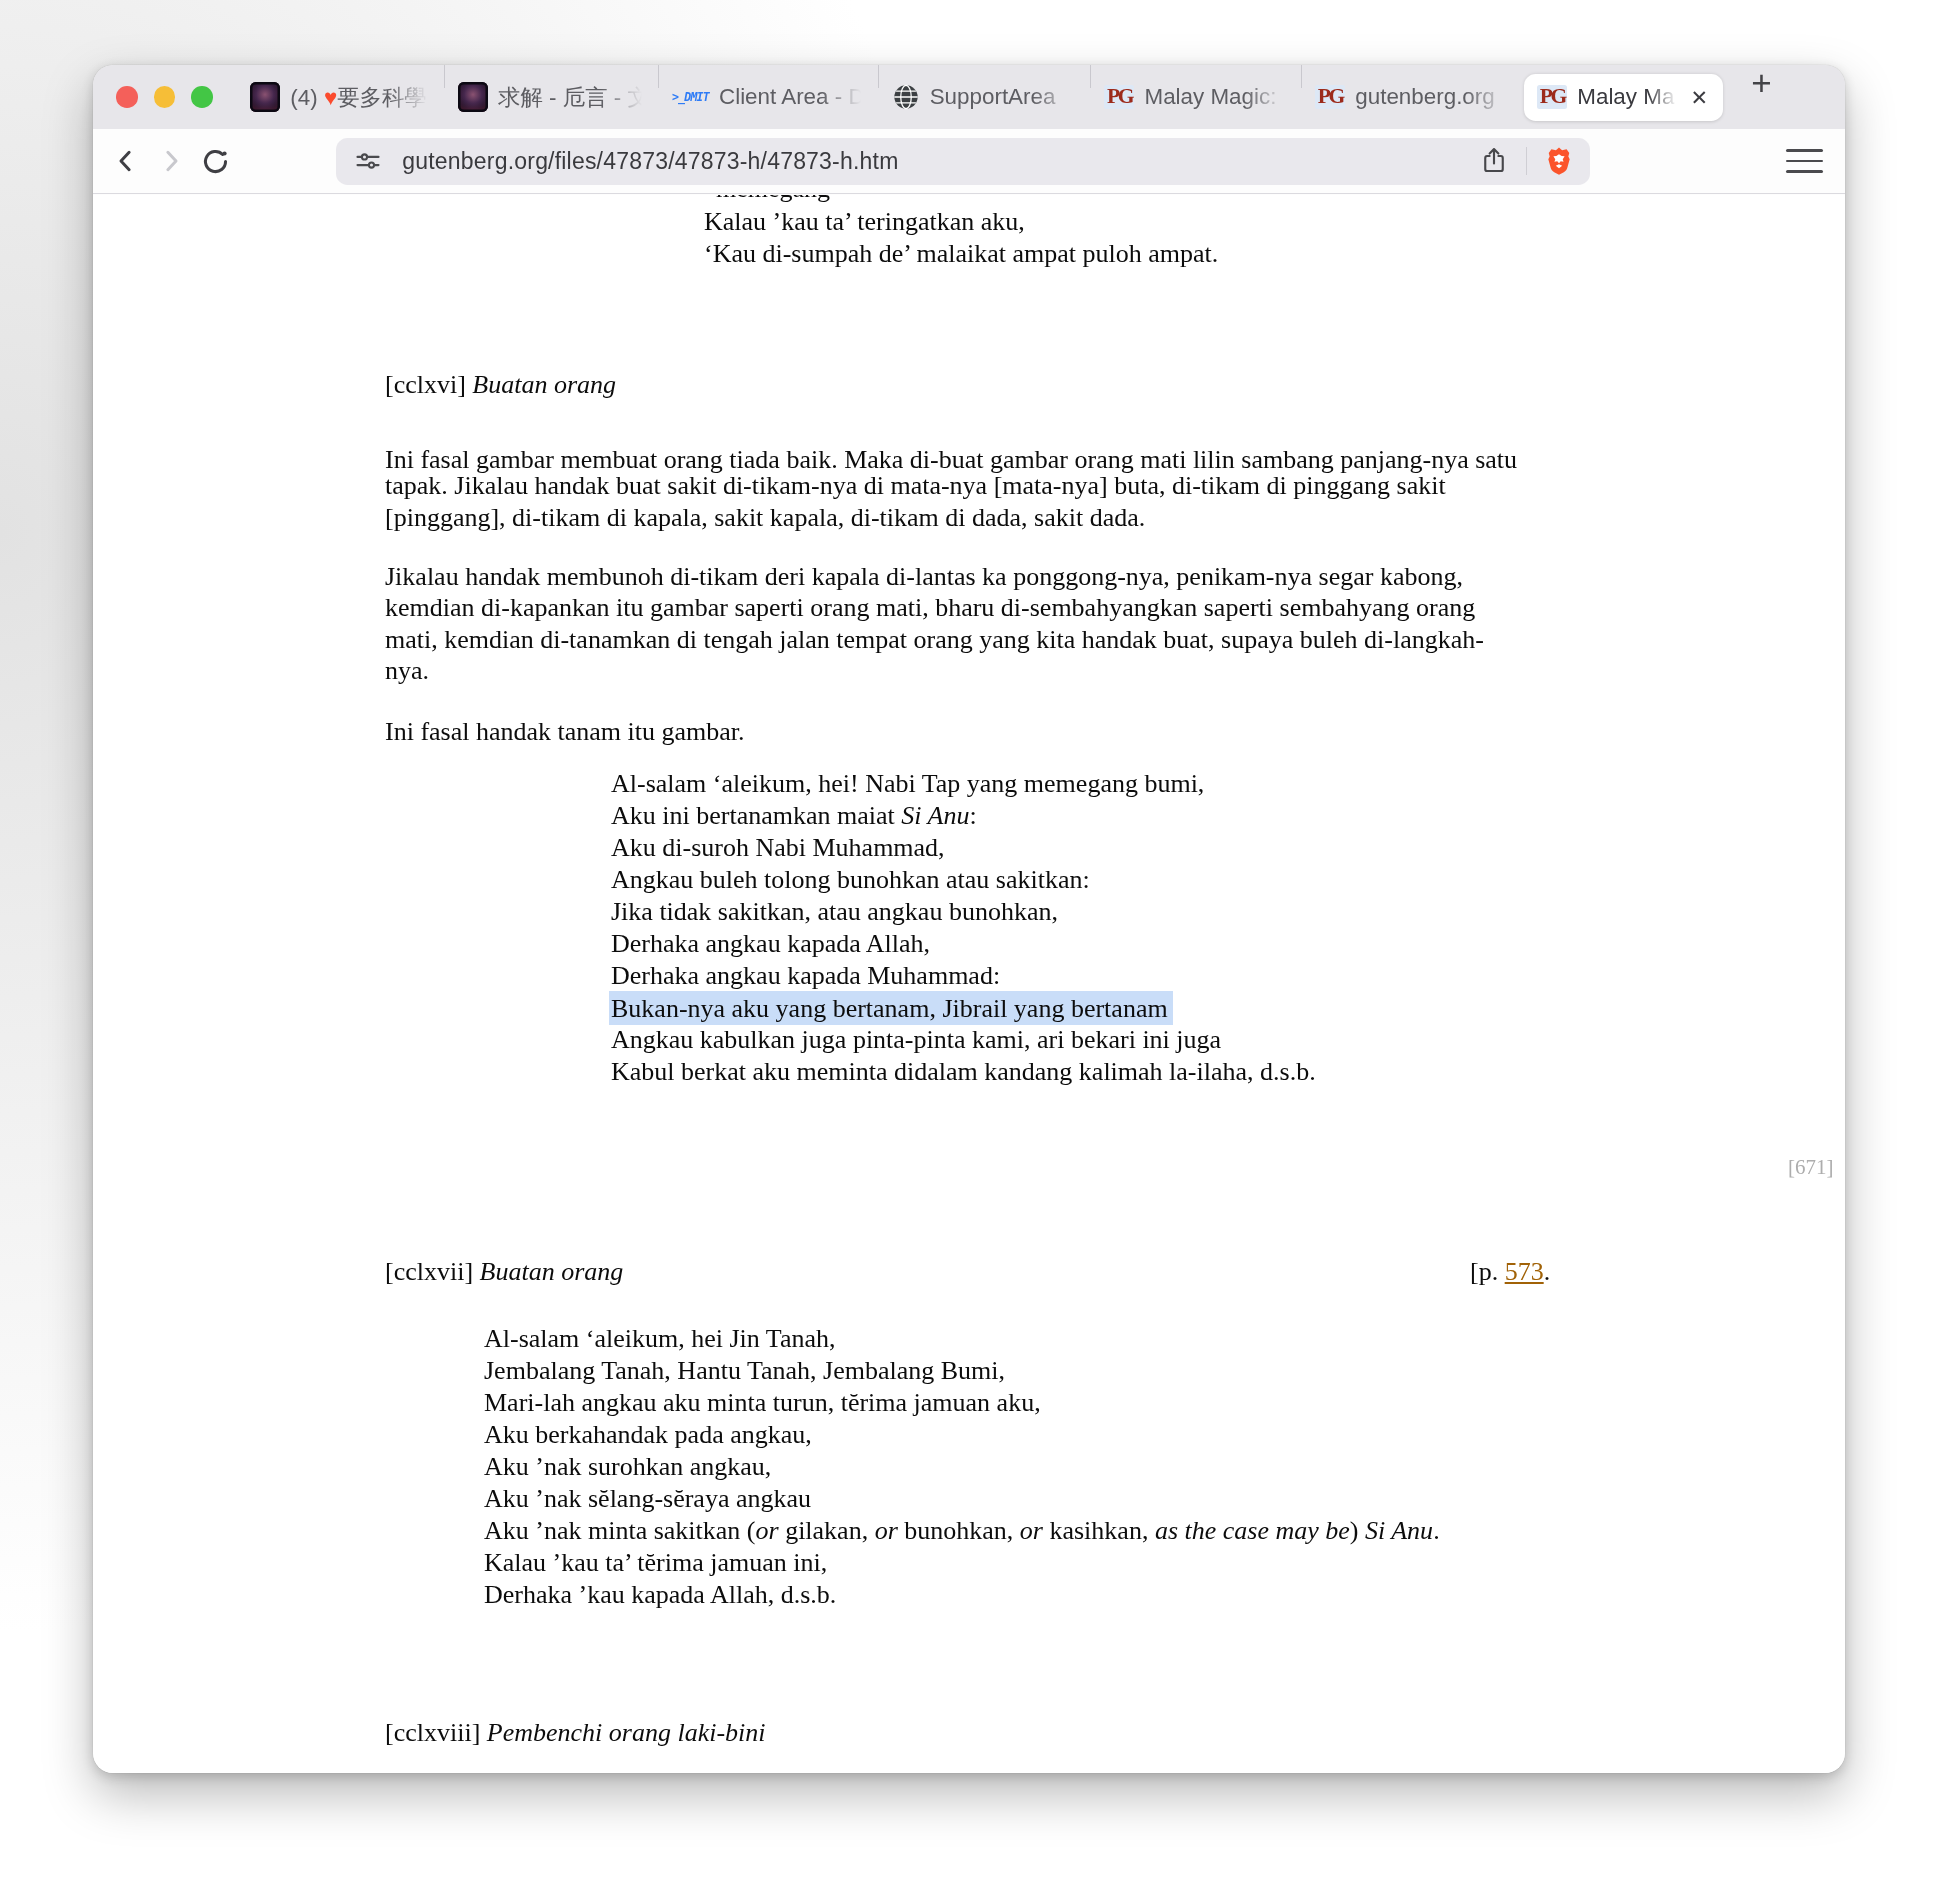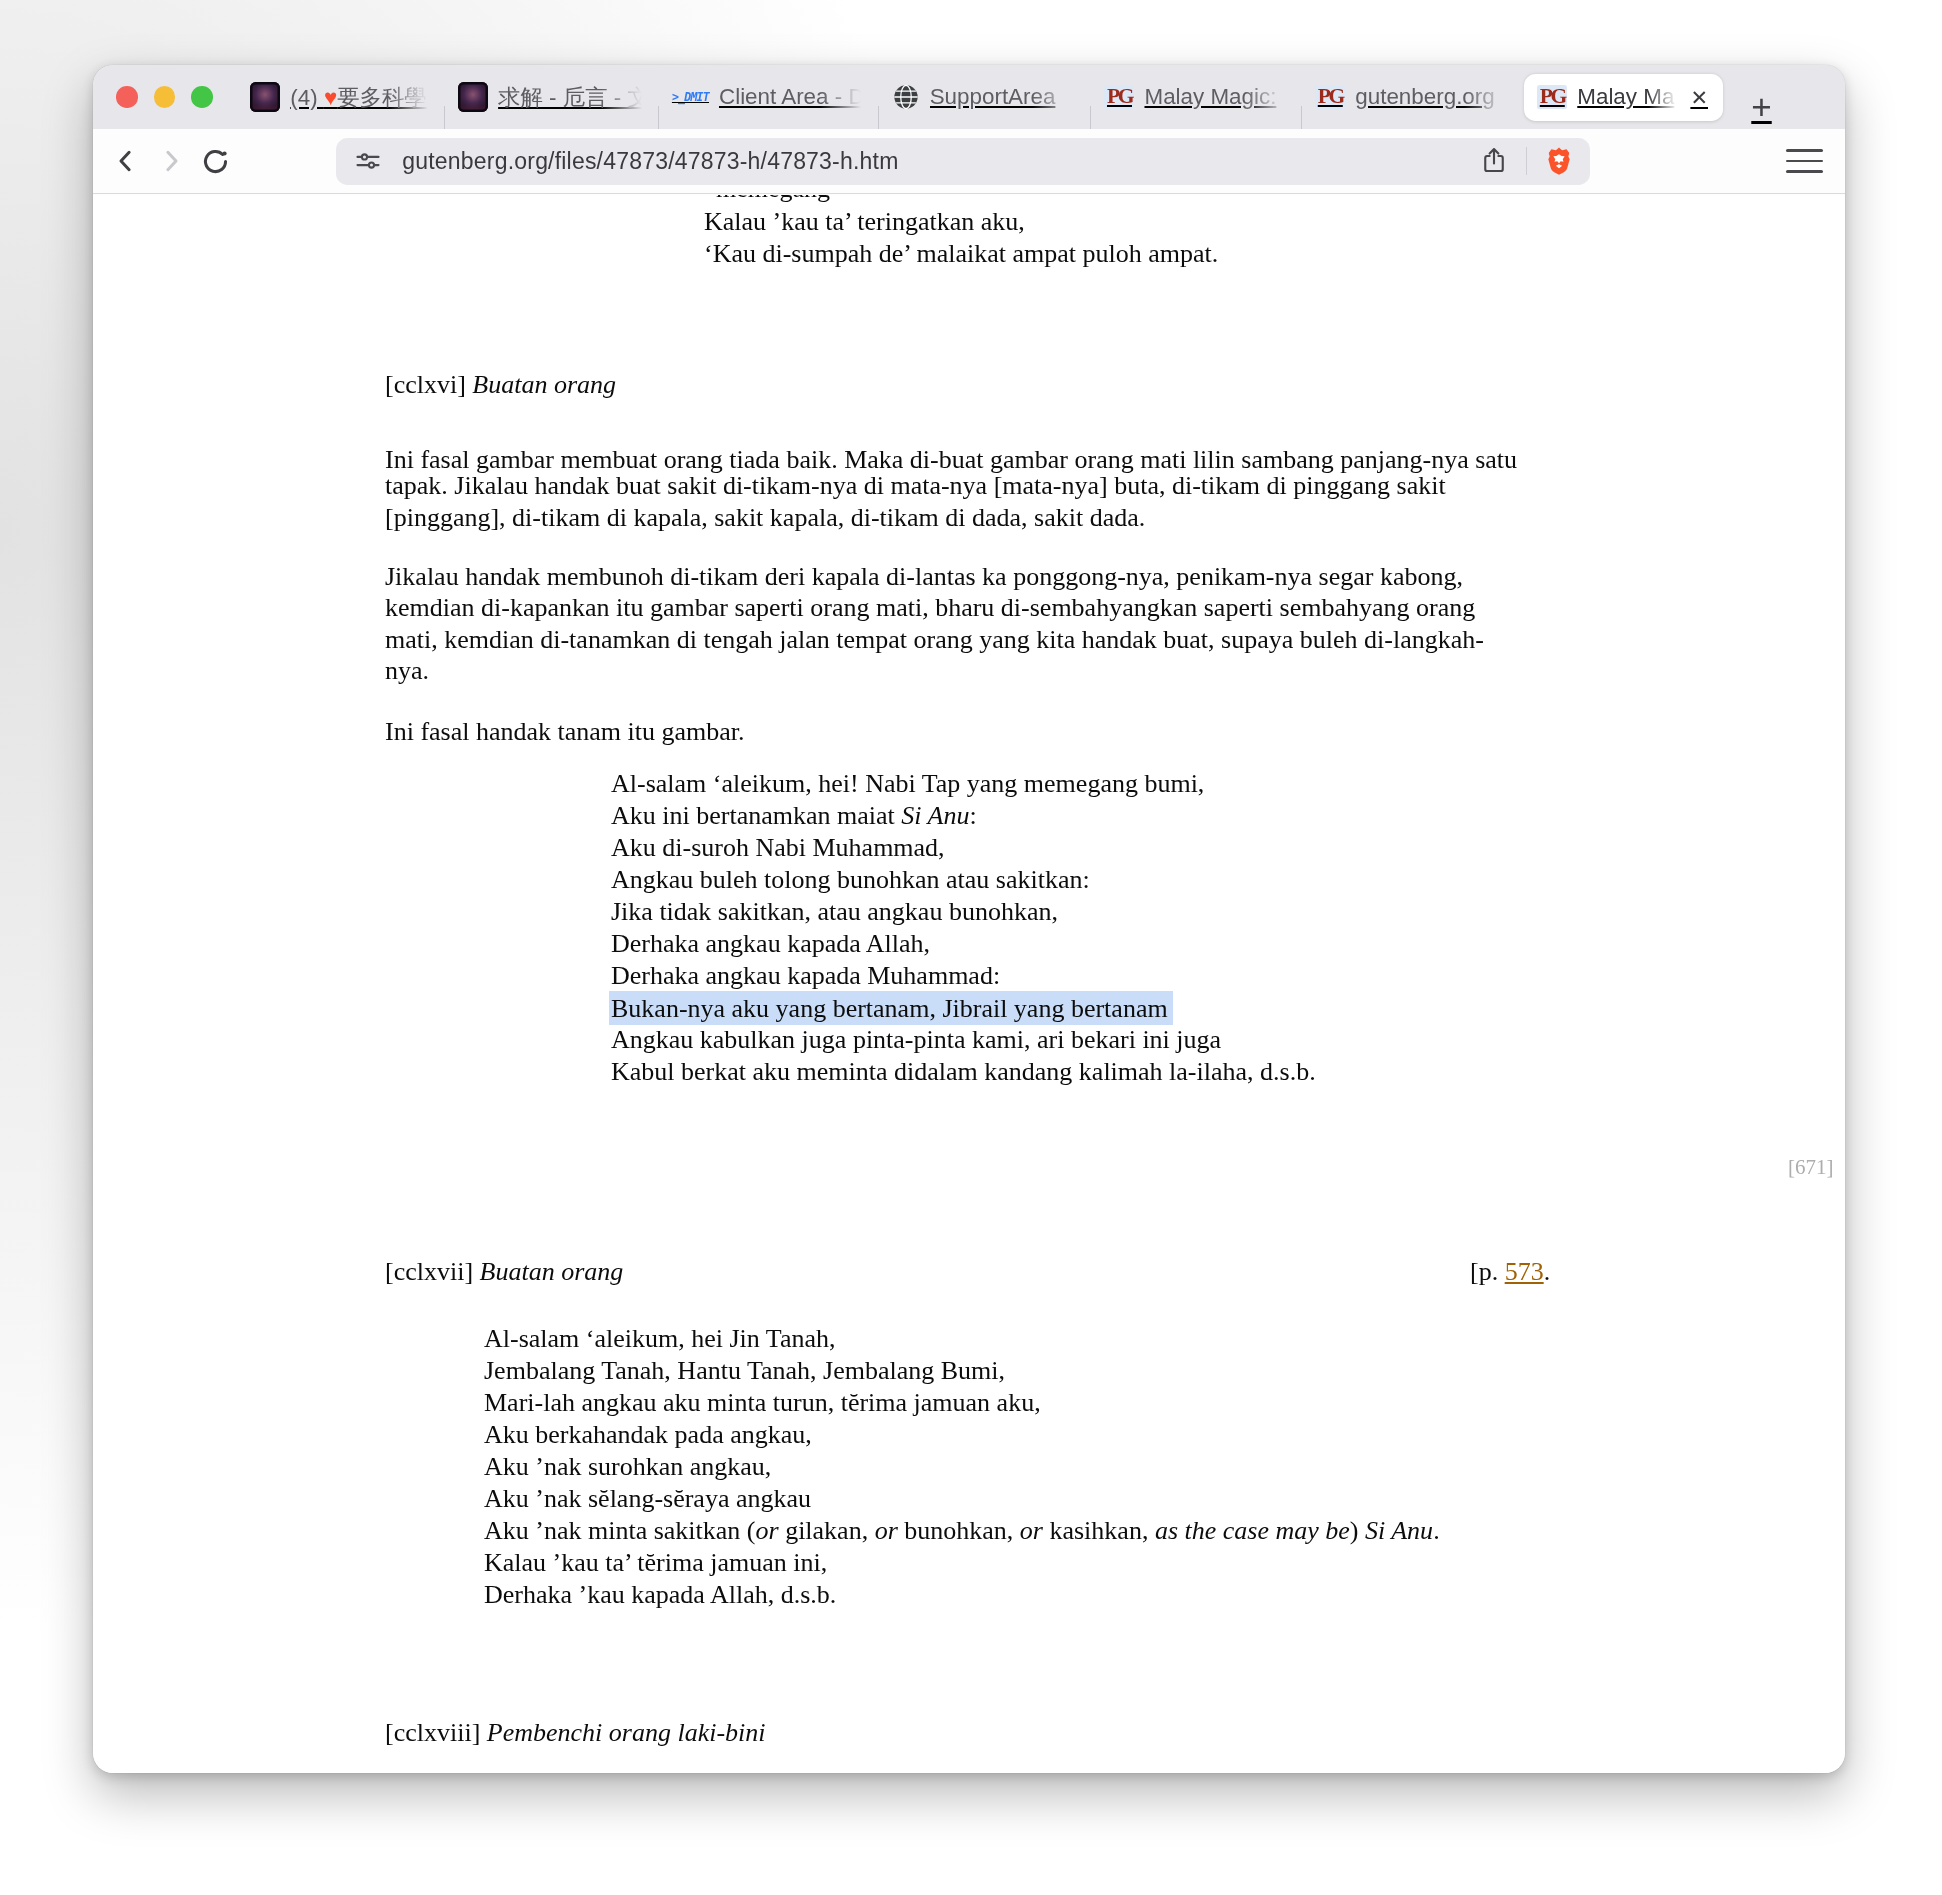--- a/index.html
+++ b/index.html
@@ -13,21 +13,21 @@
     box-shadow:0 21.6px 50px rgba(0,0,0,.27), 0 3.3px 11.6px rgba(0,0,0,.16), 0 0 0.8px rgba(0,0,0,.4); }
 
   
   .tabstrip { height:64px; background:#e7e6ea; border-radius:20px 20px 0 0;
     display:flex; align-items:center; }
   .traffic { width:144px; display:flex; align-items:center; gap:16px; padding-left:23px; flex:0 0 auto; }
   .light { width:21.6px; height:21.6px; border-radius:50%; }
   .light.red   { background:#f4605a; }
   .light.yellow{ background:#f6be37; }
   .light.green { background:#43c645; }
-  .tabs { display:flex; align-items:flex-end; height:100%; flex:1 1 auto; min-width:0;text-decoration:underline; }
+  .tabs { display:flex; align-items:flex-start; height:100%; flex:1 1 auto; min-width:0; }
   .tab { display:flex; align-items:center; gap:10px; padding:0 13.3px; height:100%; min-width:0; flex:0 0 auto; }
   .tab-title { font-size:22.4px; color:#5d5d62; white-space:nowrap; overflow:hidden; flex:1; min-width:0;
     -webkit-mask-image:linear-gradient(90deg,#000 70%,transparent 98%);
             mask-image:linear-gradient(90deg,#000 70%,transparent 98%); }
   .tab.active { background:#ffffff; height:47px; border-radius:11.6px; align-self:center;
     box-shadow:0 0.8px 3.3px rgba(0,0,0,.14); }
   .tab.active .tab-title { color:#3a3a3f; }
   .tabsep { width:0.8px; height:23px; background:#c9c8ce; flex:0 0 auto; }
   .close-x { font-size:21px; color:#3c3c41; line-height:1; padding:1.7px 1.7px; cursor:default; }
   .newtab { font-size:35px; font-weight:300; color:#434347; margin-left:20px; line-height:1; padding:0 8.3px 5px 8.3px; }

